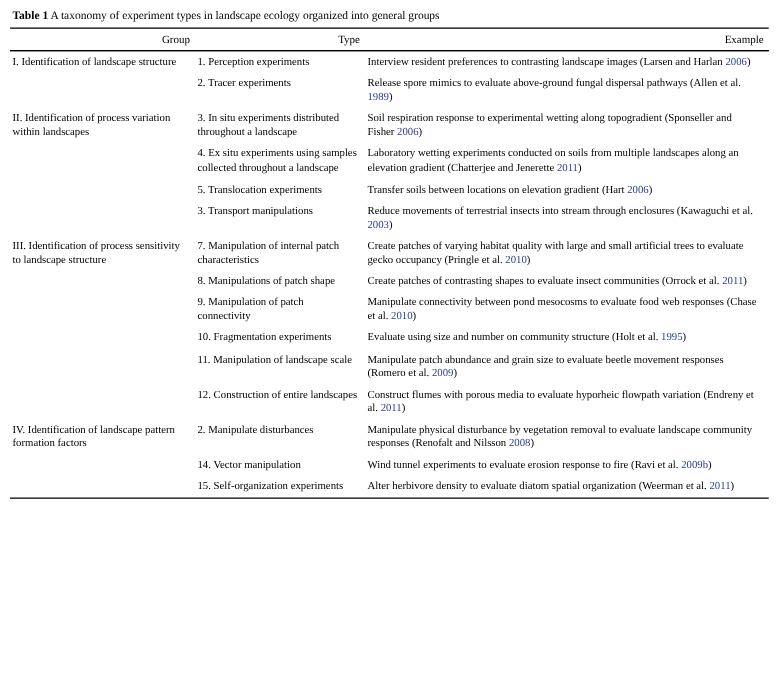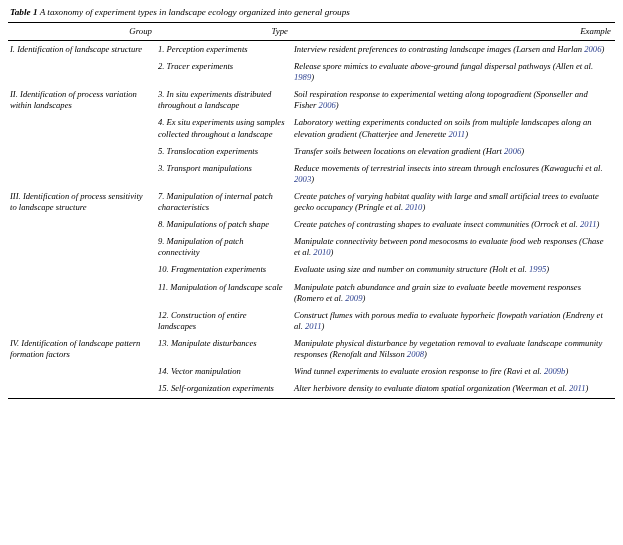--- a/index.html
+++ b/index.html
@@ -13,21 +13,20 @@
     font-family: "Liberation Serif", serif;
     color: #000000;
     overflow: hidden;
   }
   .page {
     width: 536px;
     height: 545px;
     box-sizing: border-box;
     padding: 6px 8px 0 8px;
     position: relative;
-    font-style: italic;
   }
   .caption {
     font-size: 9.2px;
     line-height: 12px;
     padding: 0 2px 4px 2px;
     white-space: nowrap;
   }
   .caption .cap-label {
     font-weight: bold;
   }
@@ -151,21 +150,21 @@
           <td>11. Manipulation of landscape scale</td>
           <td><span>Manipulate patch abundance and grain size to evaluate beetle movement responses (Romero et al. </span><span class="cite" style="color: rgb(42, 63, 143);">2009</span><span>)</span></td>
         </tr>
         <tr>
           <td class="group-cell"></td>
           <td>12. Construction of entire landscapes</td>
           <td><span>Construct flumes with porous media to evaluate hyporheic flowpath variation (Endreny et al. </span><span class="cite" style="color: rgb(42, 63, 143);">2011</span><span>)</span></td>
         </tr>
         <tr>
           <td class="group-cell">IV. Identification of landscape pattern formation factors</td>
-          <td>13. Manipulate disturbances</td>
+          <td>2. Manipulate disturbances</td>
           <td><span>Manipulate physical disturbance by vegetation removal to evaluate landscape community responses (Renofalt and Nilsson </span><span class="cite" style="color: rgb(42, 63, 143);">2008</span><span>)</span></td>
         </tr>
         <tr>
           <td class="group-cell"></td>
           <td>14. Vector manipulation</td>
           <td><span>Wind tunnel experiments to evaluate erosion response to fire (Ravi et al. </span><span class="cite" style="color: rgb(42, 63, 143);">2009b</span><span>)</span></td>
         </tr>
         <tr class="last">
           <td class="group-cell"></td>
           <td>15. Self-organization experiments</td>

